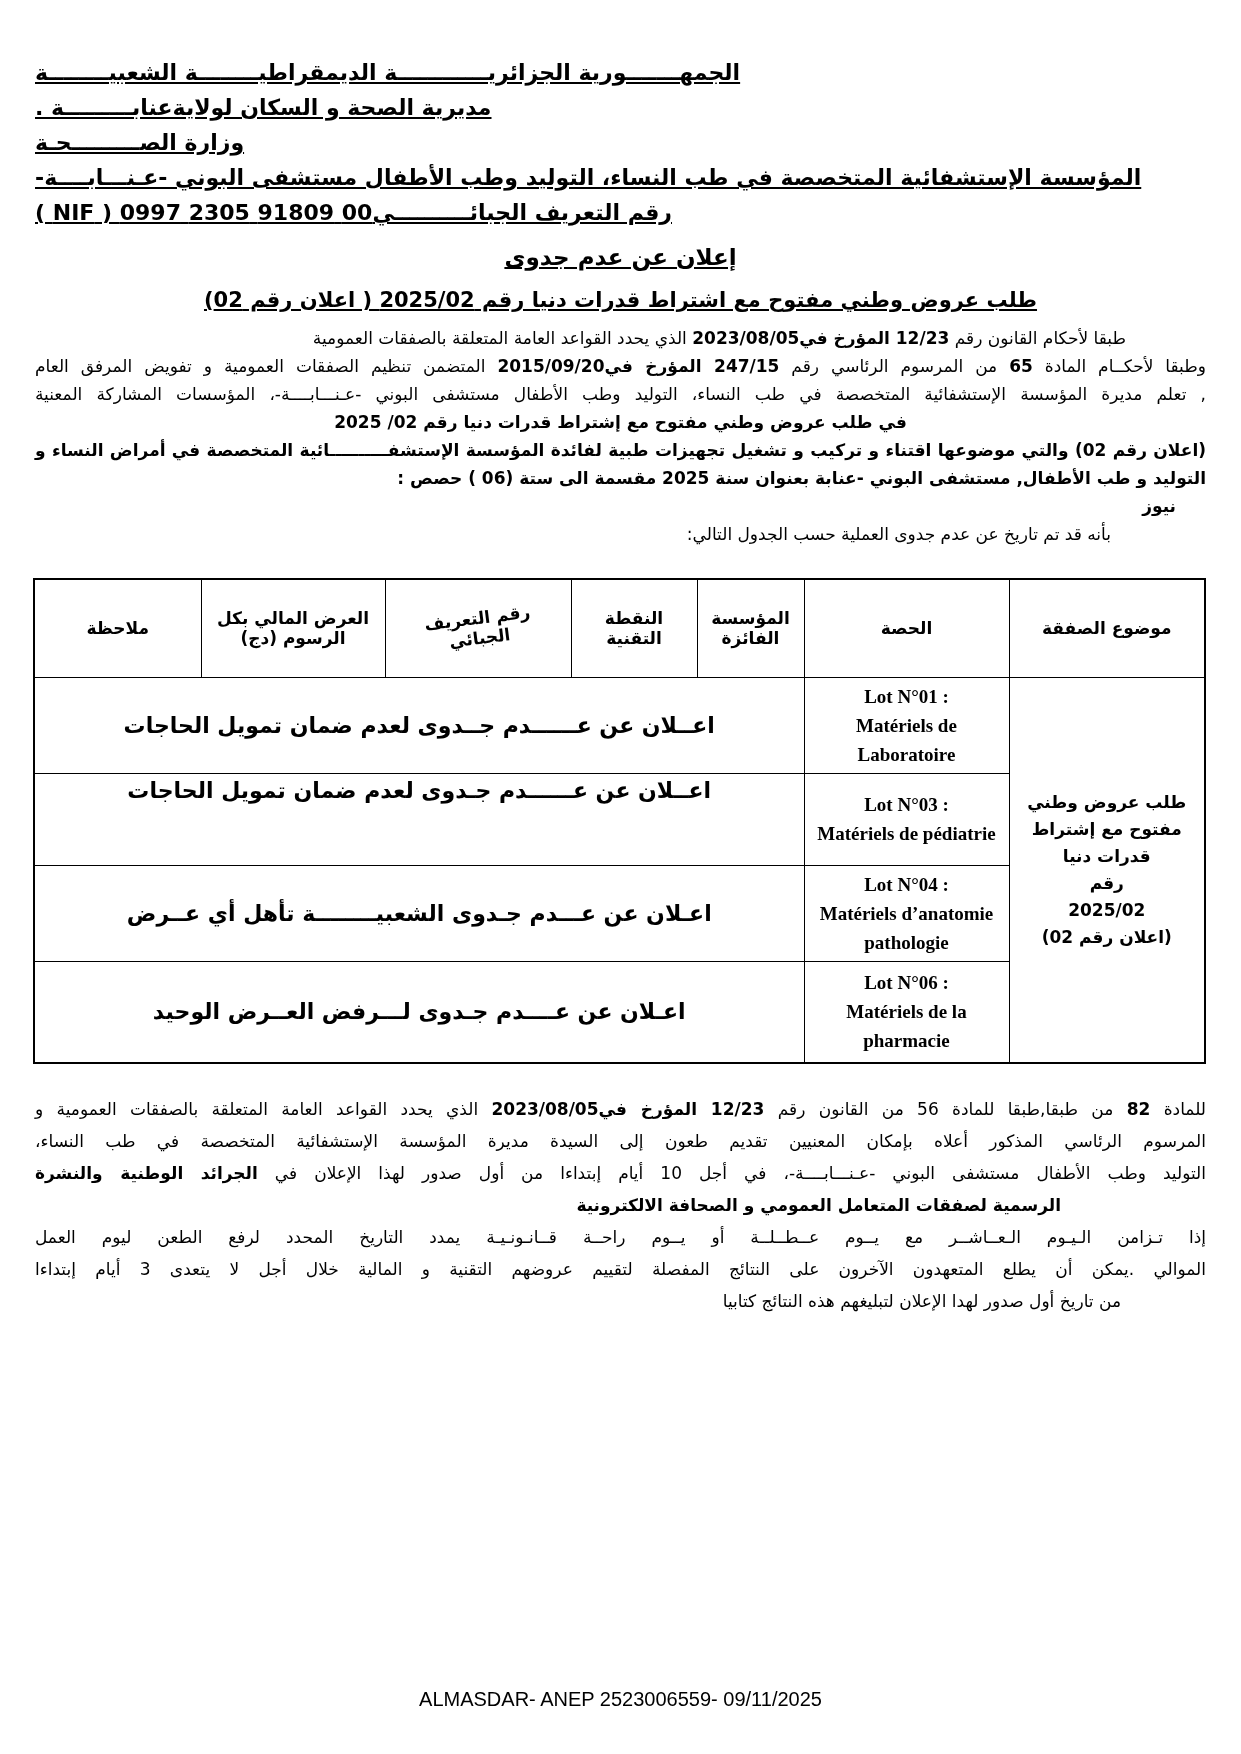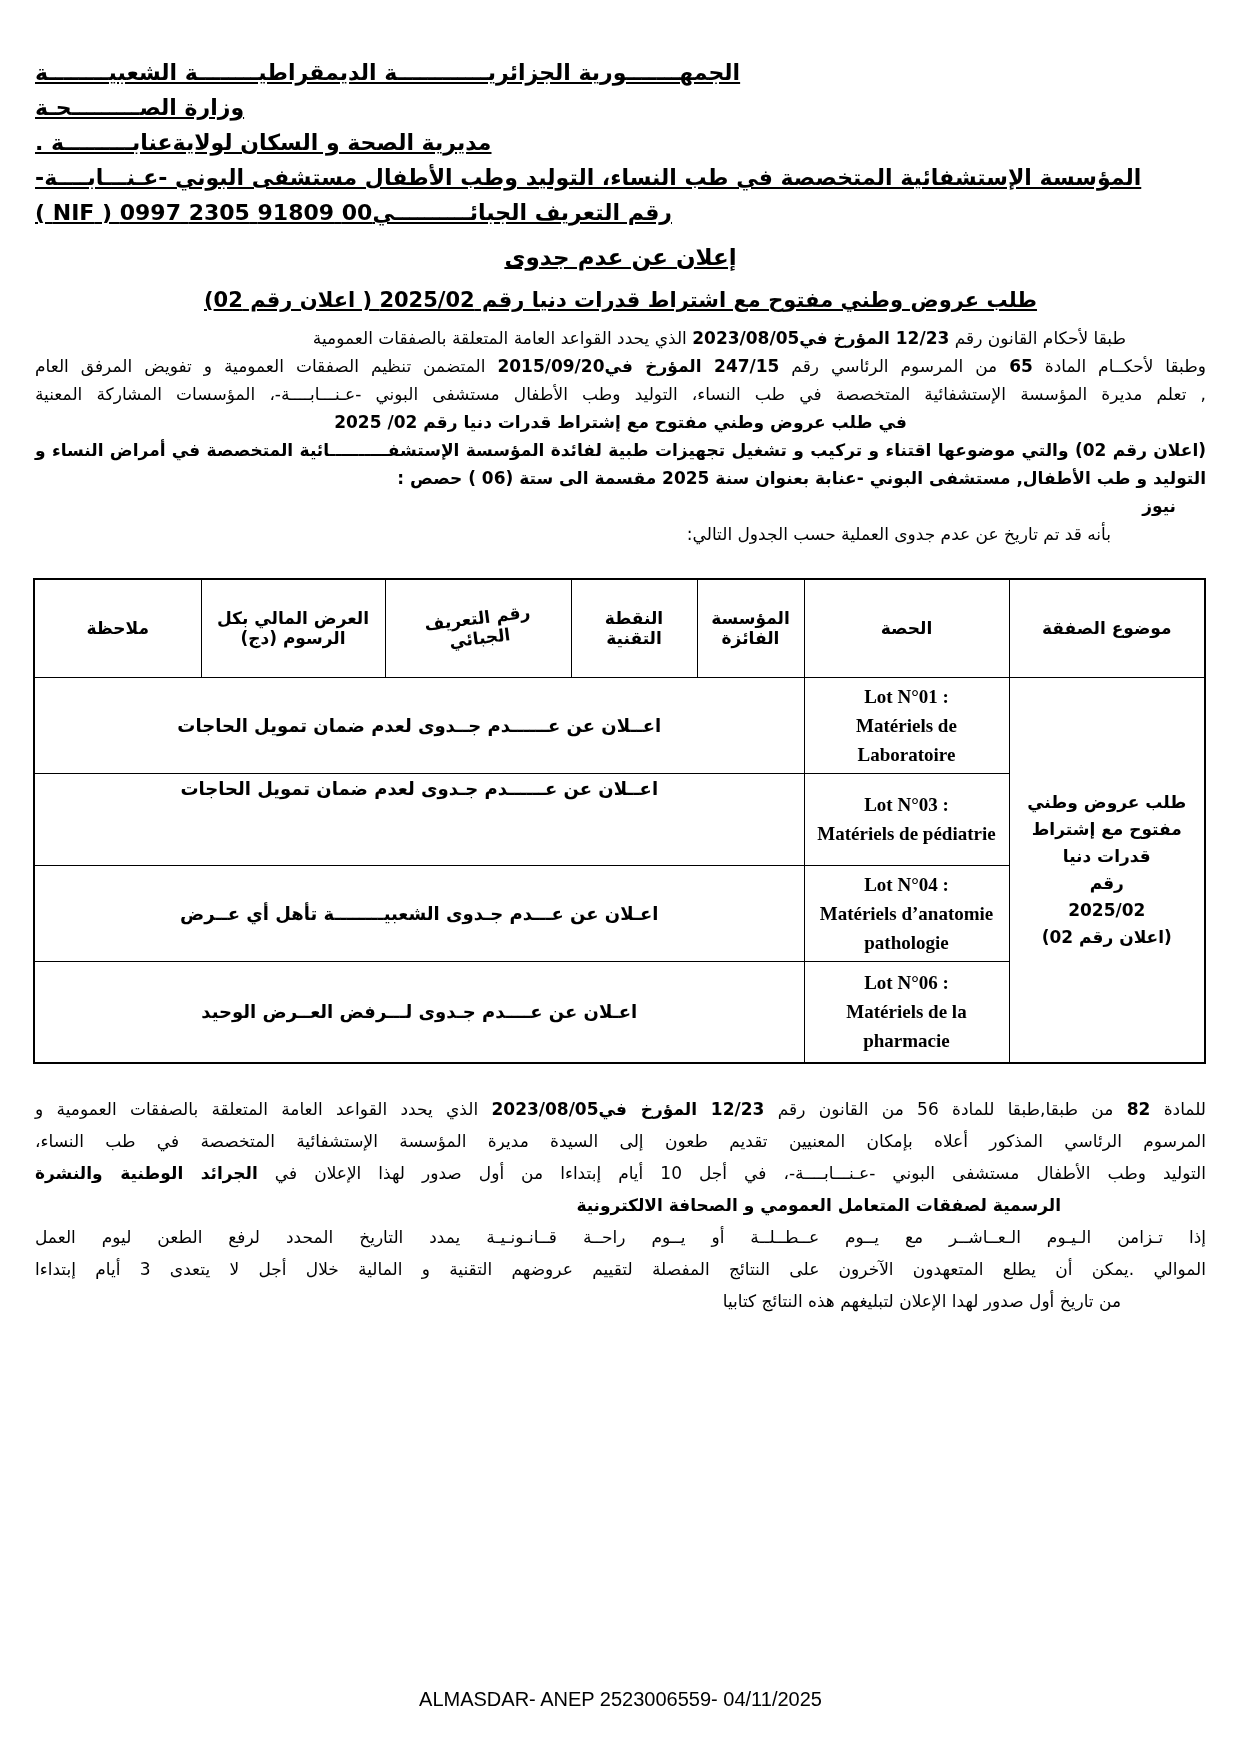--- a/index.html
+++ b/index.html
@@ -68,21 +68,21 @@
     direction: ltr;
     font-family: "Liberation Serif", serif;
     font-weight: bold;
     font-size: 19px;
     line-height: 29px;
     text-align: center;
     vertical-align: middle;
   }
   td.note-cell {
     font-weight: bold;
-    font-size: 18px;
+    font-size: 22px;
     text-align: center;
     vertical-align: middle;
   }
   td.note-top { vertical-align: top; padding-top: 8px; }
 
   
   .outro { margin-top: 29px; font-size: 17px; line-height: 32px; }
 
   
   .footer {
@@ -97,22 +97,22 @@
   }
 </style>
 </head>
 <body>
 
 <div class="page">
   <div class="content">
 
     <div class="hdr">
       <div class="u-line">الجمهـــــــورية الجزائريــــــــــــة الديمقراطيــــــــة الشعبيــــــــة</div>
+      <div class="u-line">مديرية الصحة و السكان لولايةعنابـــــــــة .</div>
       <div class="u-line">وزارة الصـــــــــحـة</div>
-      <div class="u-line">مديرية الصحة و السكان لولايةعنابـــــــــة .</div>
       <div class="u-line">المؤسسة الإستشفائية المتخصصة في طب النساء، التوليد وطب الأطفال مستشفى البوني -عـنـــابــــة-</div>
       <div class="u-line">رقم التعريف الجبائــــــــــي00 91809 2305 0997 ( NIF )</div>
     </div>
 
     <div class="title-main"><span class="u-line">إعلان عن عدم جدوى</span></div>
     <div class="title-sub"><span class="u-line">طلب عروض وطني مفتوح مع اشتراط قدرات دنيا رقم 2025/02 ( اعلان رقم 02)</span></div>
 
     <div class="para">
       <div class="ln ind80"><span>طبقا لأحكام القانون رقم </span><b>12/23 المؤرخ في2023/08/05</b><span> الذي يحدد القواعد العامة المتعلقة بالصفقات العمومية</span></div>
       <div class="ln fill"><span>وطبقا لأحكــام المادة </span><b>65</b><span> من المرسوم الرئاسي رقم </span><b>247/15 المؤرخ في2015/09/20</b><span> المتضمن تنظيم الصفقات العمومية و تفويض المرفق العام</span></div>
@@ -188,14 +188,14 @@
       <div class="ln fill">المرسوم الرئاسي المذكور أعلاه بإمكان المعنيين تقديم طعون إلى السيدة مديرة المؤسسة الإستشفائية المتخصصة  في طب النساء،</div>
       <div class="ln fill"><span>التوليد وطب الأطفال مستشفى البوني -عـنـــابــــة-، في أجل 10 أيام إبتداءا من أول صدور لهذا الإعلان في </span><b>الجرائد الوطنية والنشرة</b></div>
       <div class="ln b ind145">الرسمية لصفقات المتعامل العمومي و الصحافة الالكترونية</div>
       <div class="ln fill">إذا تـزامن الـيـوم الـعــاشــر مع يــوم عــطــلــة أو يــوم راحــة قــانـونـيـة يمدد التاريخ المحدد لرفع الطعن ليوم العمل</div>
       <div class="ln fill">الموالي .يمكن أن يطلع المتعهدون الآخرون  على النتائج المفصلة لتقييم  عروضهم التقنية و  المالية  خلال أجل لا يتعدى  3 أيام  إبتداءا</div>
       <div class="ln ind85">من تاريخ أول صدور لهدا الإعلان لتبليغهم هذه النتائج كتابيا</div>
     </div>
 
   </div>
 
-  <div class="footer">ALMASDAR- ANEP 2523006559- 04/11/2025</div>
+  <div class="footer">ALMASDAR- ANEP 2523006559- 09/11/2025</div>
 </div>
 
 </body></html>

